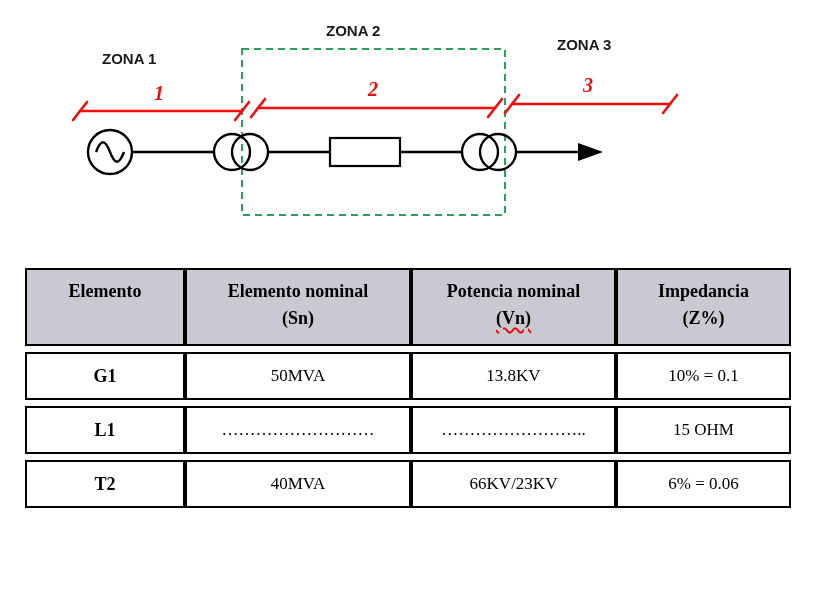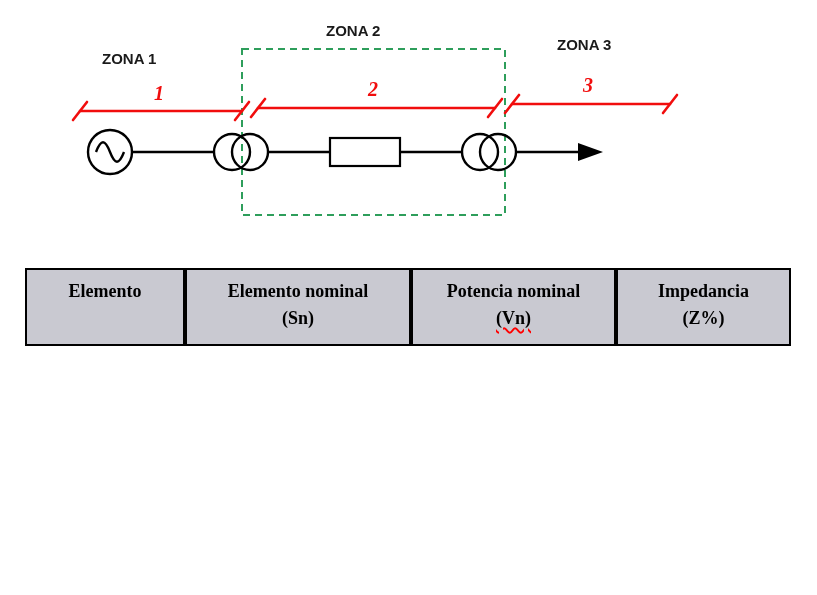--- a/index.html
+++ b/index.html
@@ -135,16 +135,34 @@
           <span class="h1">Potencia nominal</span>
           <span class="h2 wavy">(Vn)</span>
         </th>
         <th bgcolor="#C9C9D1">
           <span class="h1">Impedancia</span>
           <span class="h2">(Z%)</span>
         </th>
       </tr>
     </thead>
     <tbody>
+      <tr>
+        <td class="elem" bgcolor="#FCE5A0">G1</td>
+        <td>50MVA</td>
+        <td>13.8KV</td>
+        <td>10% = 0.1</td>
+      </tr>
+      <tr>
+        <td class="elem" bgcolor="#FCE5A0">L1</td>
+        <td>………………………</td>
+        <td>……………………..</td>
+        <td>15 OHM</td>
+      </tr>
+      <tr>
+        <td class="elem" bgcolor="#FCE5A0">T2</td>
+        <td>40MVA</td>
+        <td>66KV/23KV</td>
+        <td>6% = 0.06</td>
+      </tr>
     </tbody>
   </table>
 
 </div>
 
 </body></html>

